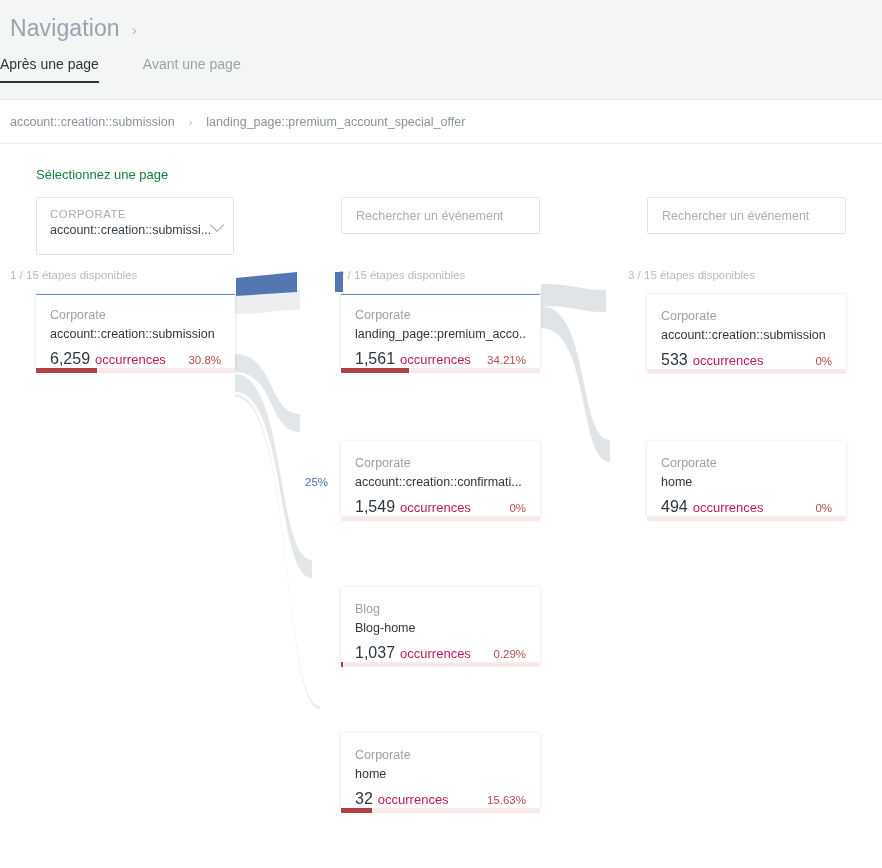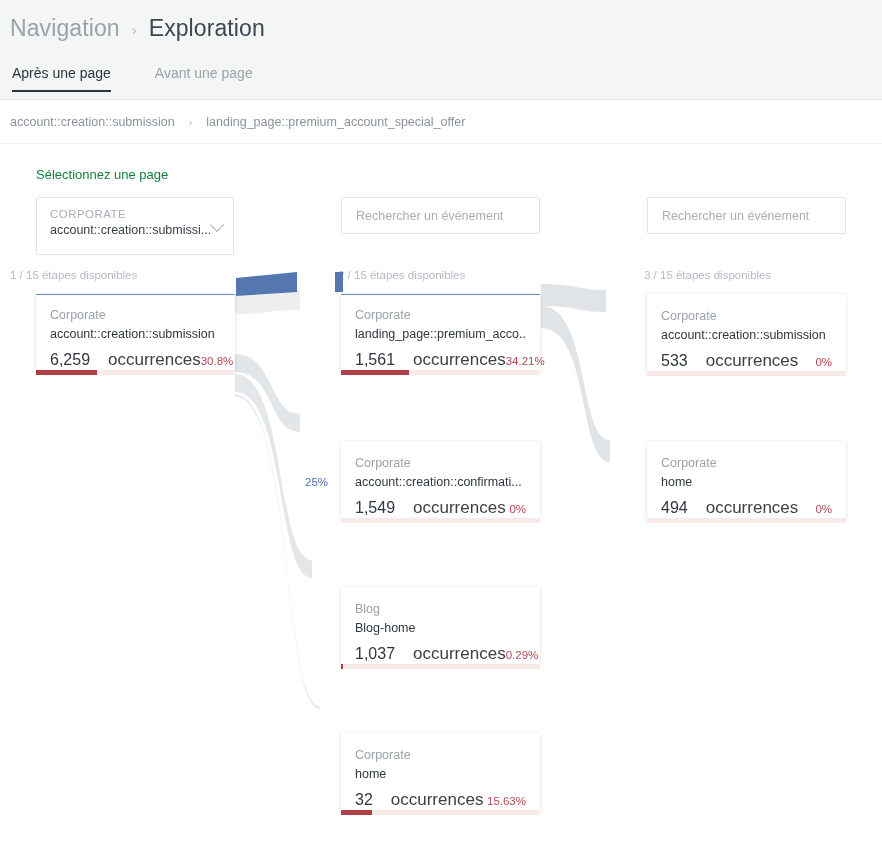--- a/index.html
+++ b/index.html
@@ -43,22 +43,22 @@
     color: #3d4651;
     font-weight: 400;
     letter-spacing: .1px;
   }
 
   
   .tabbar {
     height: 44px;
     background: #f4f6f6;
     display: flex;
-    align-items: center;
-    padding-left: 12px;
+    align-items: flex-start;
+    padding-left: 0;
     box-sizing: border-box;
     border-bottom: 1px solid #e6e9ea;
   }
   .tab {
     font-size: 14px;
     padding: 0 0 10px 0;
     margin-right: 44px;
     color: #9aa2ab;
     cursor: pointer;
     position: relative;
@@ -217,23 +217,23 @@
     display: flex;
     align-items: baseline;
     justify-content: space-between;
     margin-top: 6px;
   }
   .card .occ-num {
     font-size: 16px;
     color: #2f3740;
   }
   .card .occ-lab {
-    font-size: 17px;
-    color: #404040;
-    margin-left: 18px;
+    font-size: 13px;
+    color: #be185d;
+    margin-left: 5px;
     flex: 1;
   }
   .card .pct {
     font-size: 11.5px;
     color: #b24a51;
   }
   .bar {
     position: absolute;
     left: 0; right: 0; bottom: -5px;
     height: 5px;
@@ -251,21 +251,20 @@
     color: #4c6fae;
     z-index: 6;
   }
 </style>
 </head>
 <body>
 
 <div class="header">
   <span class="crumb-main">Navigation</span>
   <span class="crumb-sep">›</span>
-  <span class="crumb-active">Exploration</span>
 </div>
 
 <div class="tabbar">
   <div class="tab active">Après une page</div>
   <div class="tab">Avant une page</div>
 </div>
 
 <div class="subcrumb">
   <span class="item">account::creation::submission</span>
   <span class="sep">›</span>
@@ -288,21 +287,21 @@
     </div>
 
     <div class="search-box" id="search-col3">
       <input type="text" placeholder="Rechercher un événement" style="">
     </div>
   </div>
 
   <div class="steps-head">
     <div class="steps-label" style="left:10px;">1 / 15 étapes disponibles</div>
     <div class="steps-label" style="left:338px;">2 / 15 étapes disponibles</div>
-    <div class="steps-label" style="left:644px;">3 / 15 étapes disponibles</div>
+    <div class="steps-label" style="left:628px;">3 / 15 étapes disponibles</div>
   </div>
 
   <svg class="flow" viewBox="0 0 882 724">
     <defs>
       <linearGradient id="gfade" x1="0" y1="0" x2="1" y2="0">
         <stop offset="0" stop-color="#dfe3e6" stop-opacity="0.95"></stop>
         <stop offset="1" stop-color="#dfe3e6" stop-opacity="0.95"></stop>
       </linearGradient>
     </defs>
 

